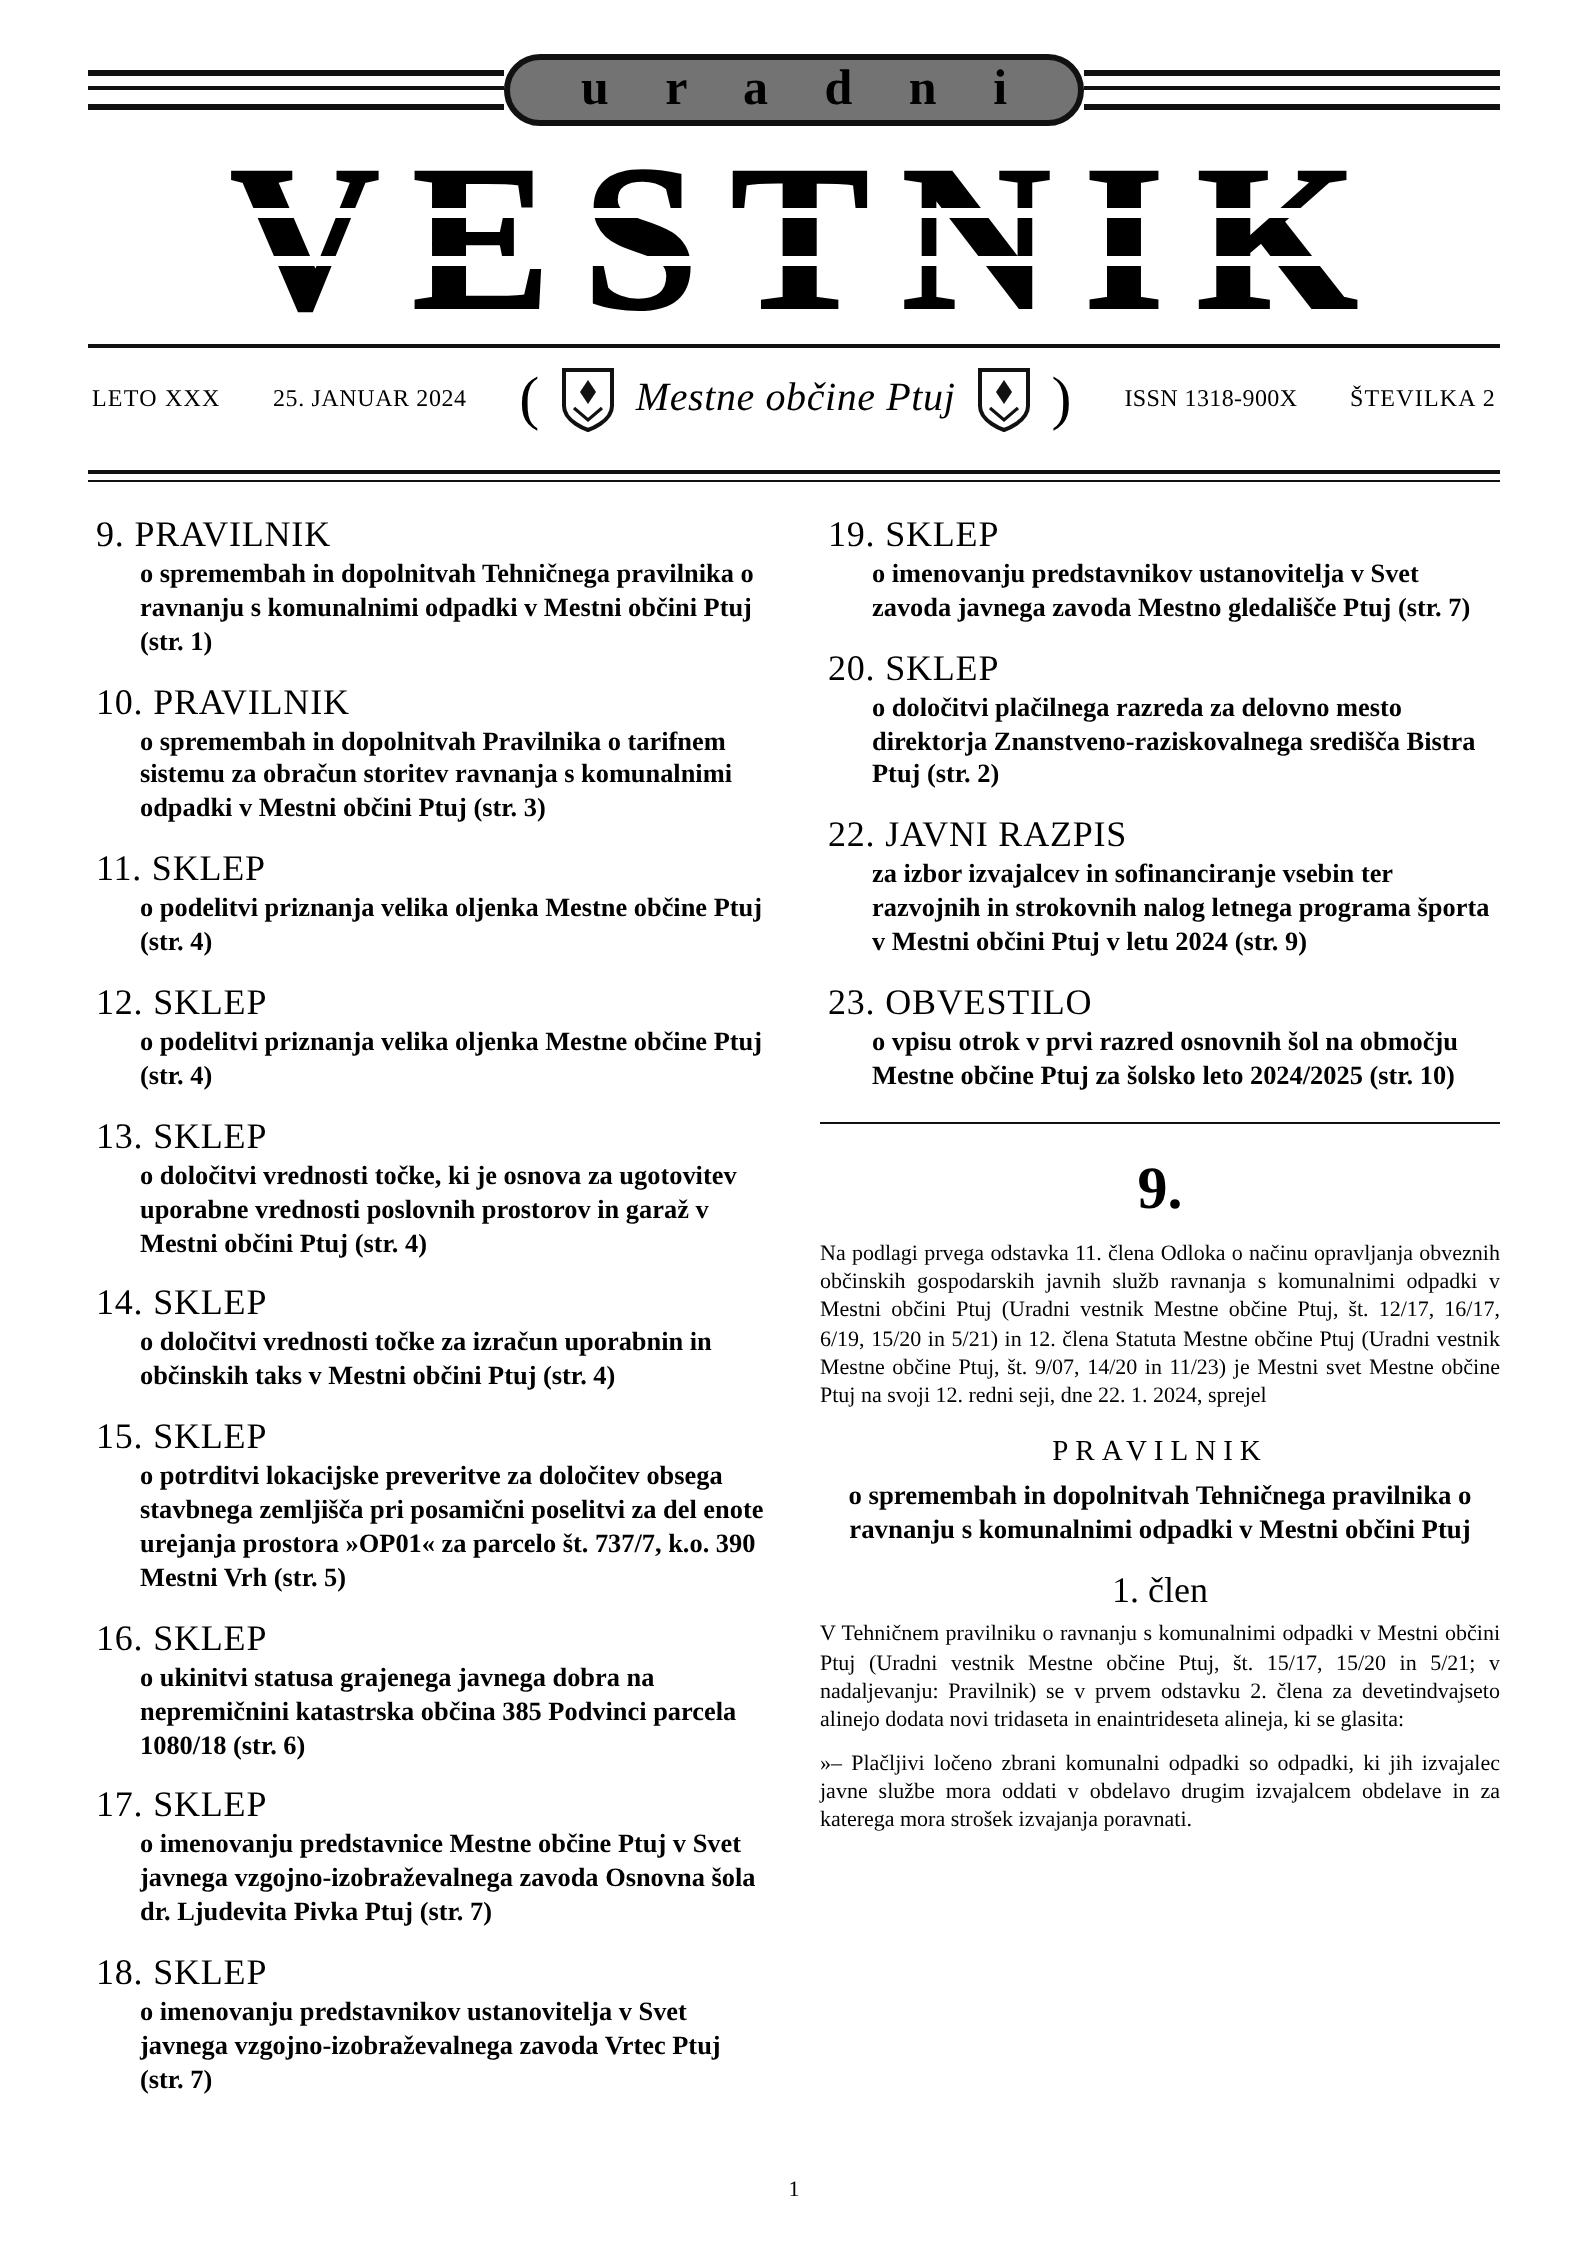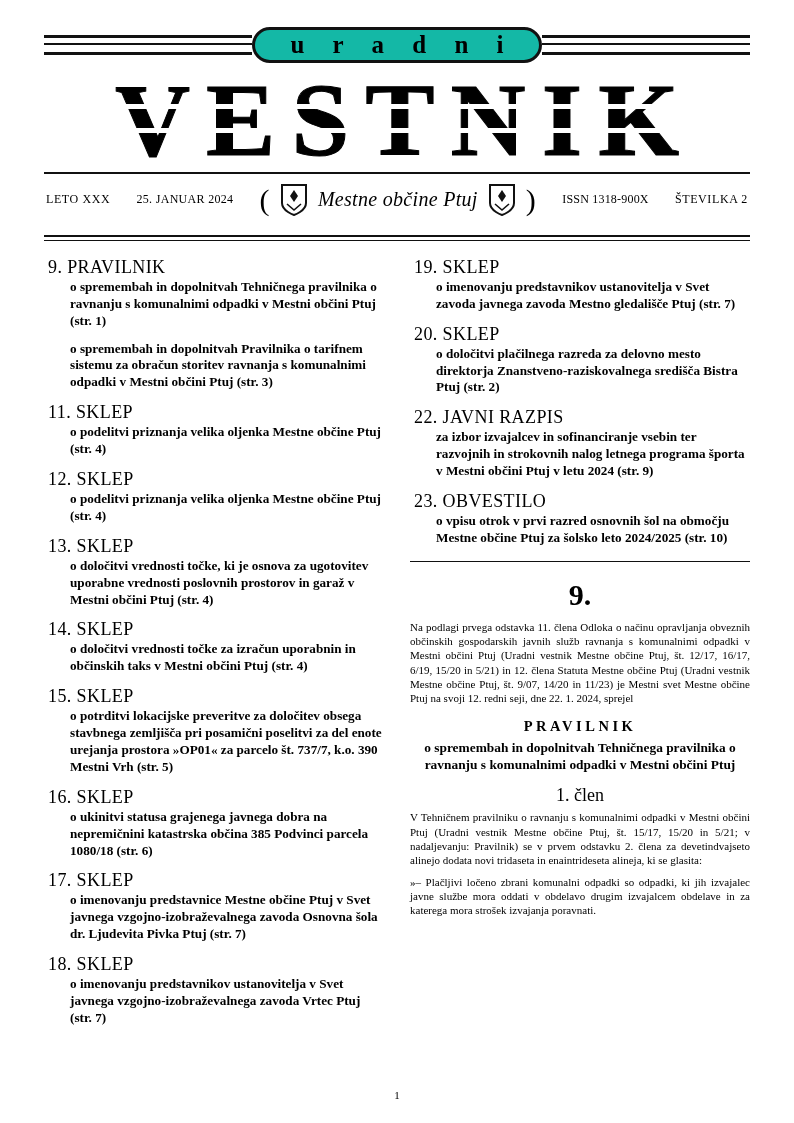--- a/index.html
+++ b/index.html
@@ -49,21 +49,21 @@
     left: 0; right: 0;
     top: 5px;
     height: 2px;
     background: #111;
   }
   .uradni-box {
     border: 3px solid #111;
     border-radius: 20px;
     padding: 2px 24px;
     margin: 0 0px;
-    background: #14b8a6;
+    background: #737373;
     position: relative;
     z-index: 2;
   }
   .uradni-text {
     font-family: "Liberation Serif", serif;
     font-weight: bold;
     font-size: 25px;
     letter-spacing: 11px;
     text-indent: 11px;
     line-height: 1.05;
@@ -192,21 +192,21 @@
     margin: 2px 0 8px 0;
   }
   .art-para {
     font-size: 11px;
     line-height: 1.30;
     text-align: justify;
     margin: 0 0 7px 0;
   }
   .art-title {
     text-align: center;
-    font-weight: bold;
+    font-weight: normal;
     font-size: 14.5px;
     letter-spacing: 3.5px;
     margin: 12px 0 4px 0;
   }
   .art-subtitle {
     text-align: center;
     font-weight: bold;
     font-size: 13.4px;
     line-height: 1.3;
     margin: 0 0 12px 0;
@@ -280,20 +280,21 @@
 
   <div class="content">
 
     <div class="col">
 
       <div class="toc-item">
         <div class="toc-head">9. PRAVILNIK</div>
         <div class="toc-body">o spremembah in dopolnitvah Tehničnega pravilnika o ravnanju s komunalnimi odpadki v Mestni občini Ptuj (str. 1)</div>
       </div>
       <div class="toc-item">
+        <div class="toc-head">10. PRAVILNIK</div>
         <div class="toc-body">o spremembah in dopolnitvah Pravilnika o tarifnem sistemu za obračun storitev ravnanja s komunalnimi odpadki v Mestni občini Ptuj (str. 3)</div>
       </div>
       <div class="toc-item">
         <div class="toc-head">11. SKLEP</div>
         <div class="toc-body">o podelitvi priznanja velika oljenka Mestne občine Ptuj (str. 4)</div>
       </div>
       <div class="toc-item">
         <div class="toc-head">12. SKLEP</div>
         <div class="toc-body">o podelitvi priznanja velika oljenka Mestne občine Ptuj (str. 4)</div>
       </div>

